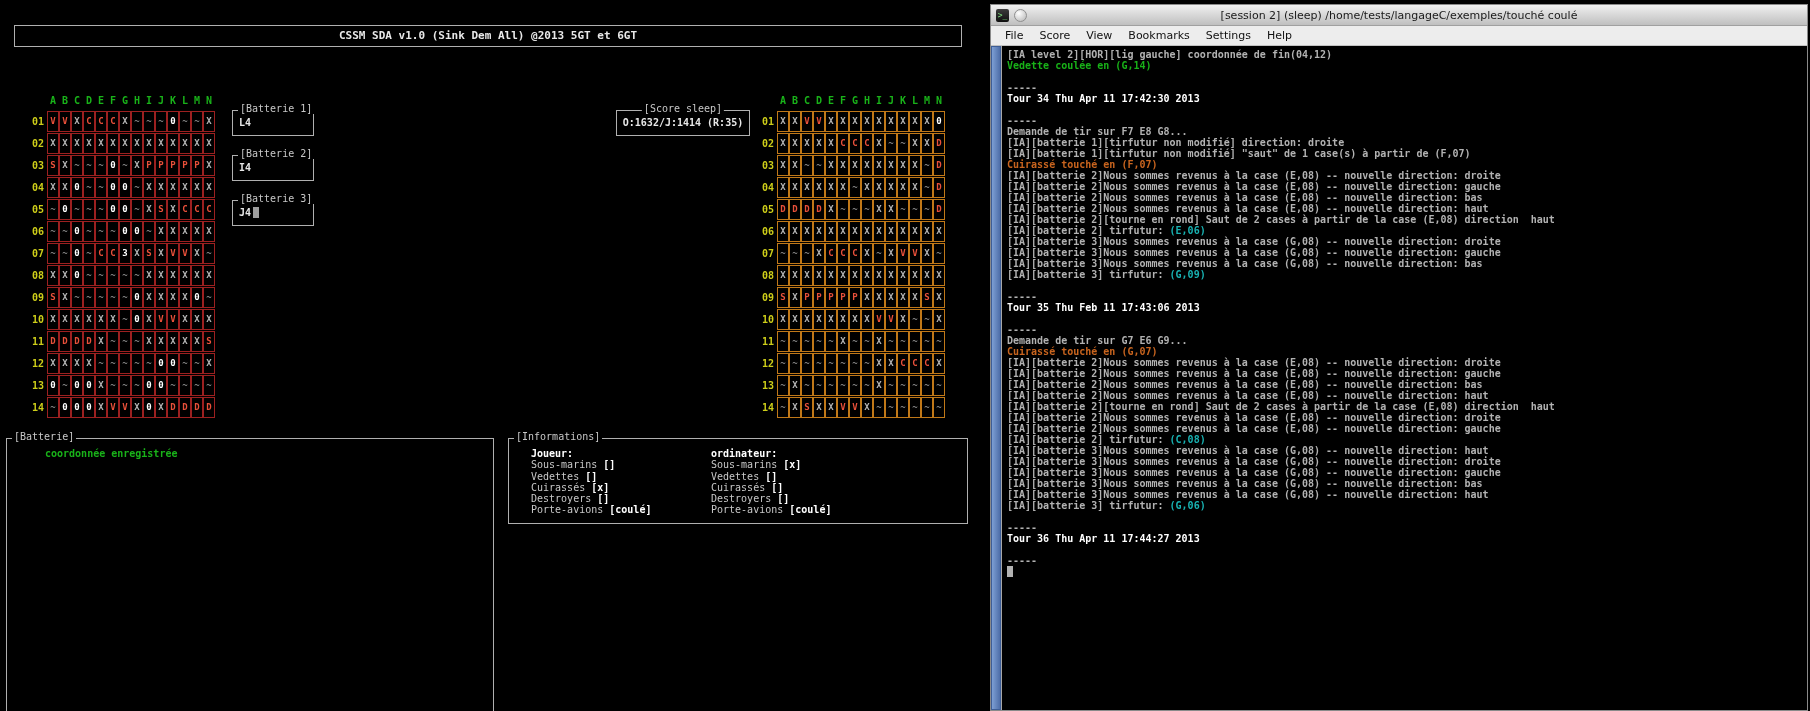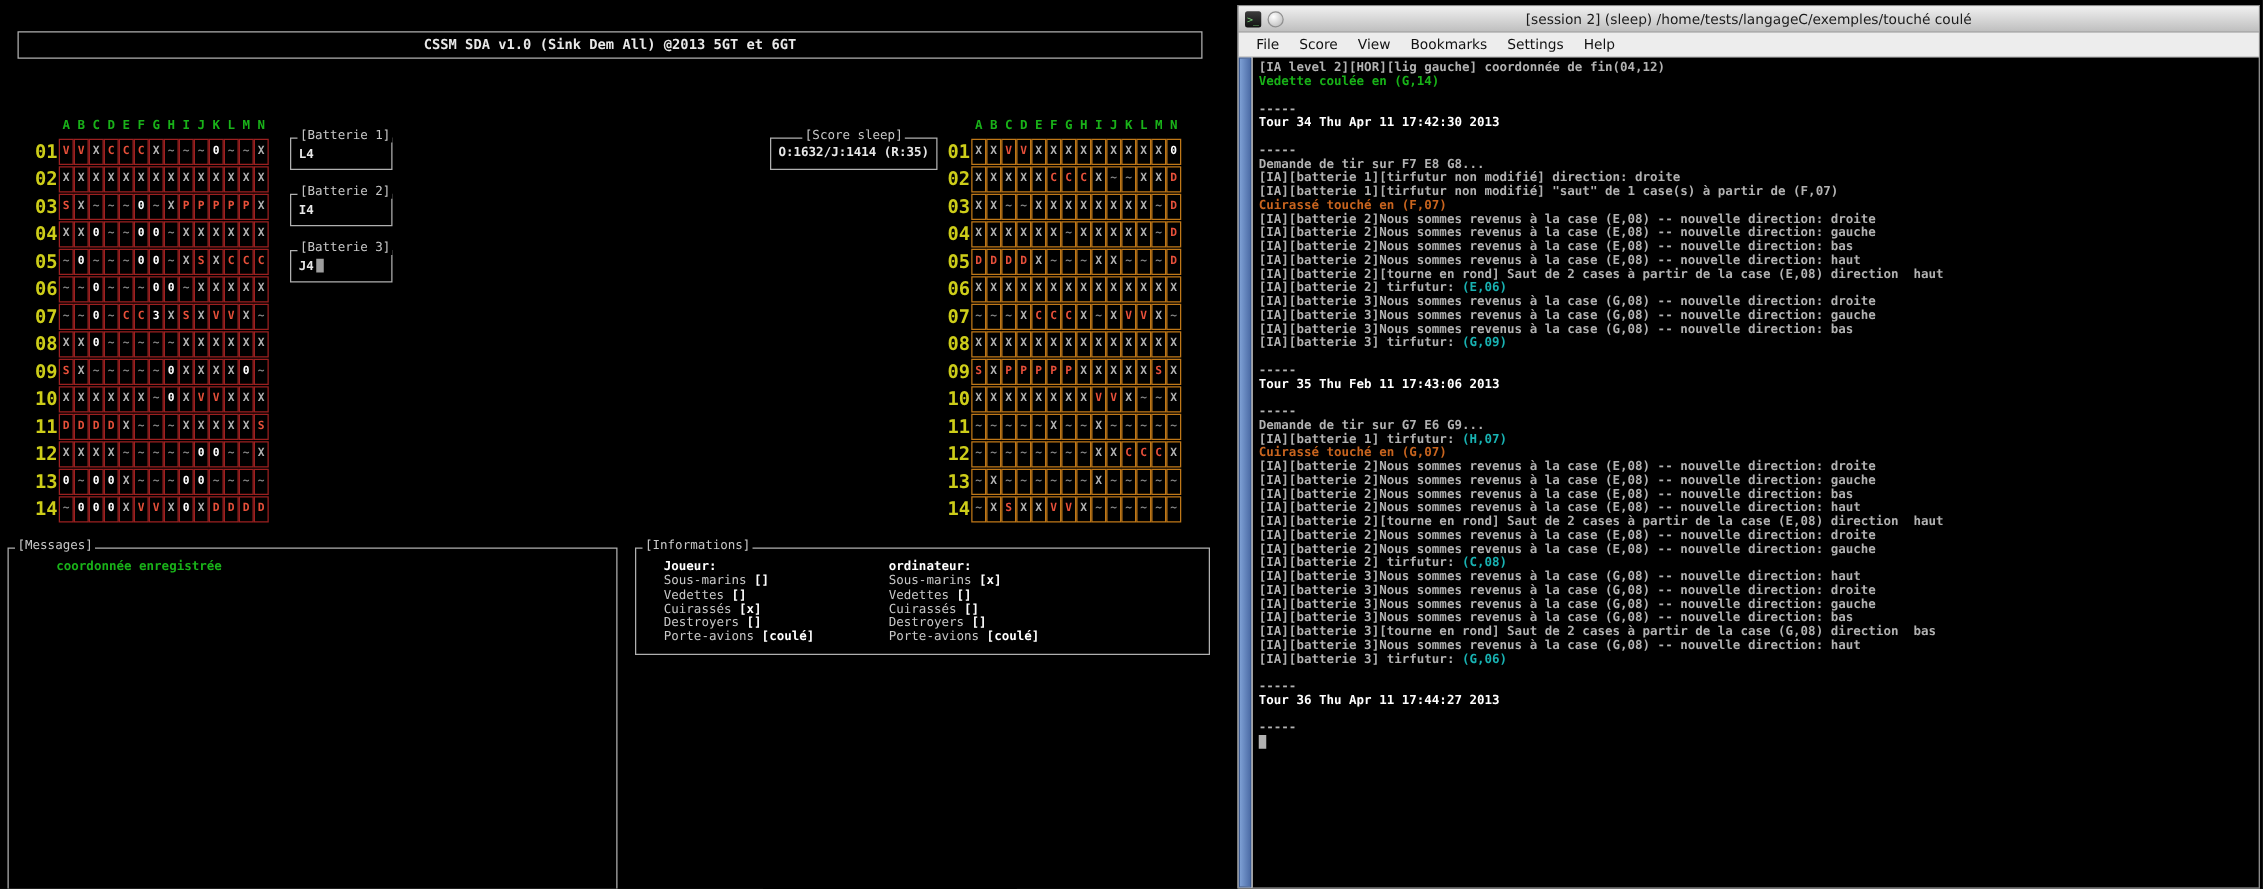--- a/index.html
+++ b/index.html
@@ -9,21 +9,21 @@
   
   .game{position:absolute;left:0;top:0;width:990px;height:711px;background:#000;}
   .title-box{position:absolute;left:14px;top:25px;width:946px;height:20px;border:1px solid #b0b0b0;
              text-align:center;line-height:20px;font-size:11px;font-weight:bold;color:#e8e8e8;}
 
   .grid{position:absolute;}
   #player-grid{left:28px;top:94px;}
   #computer-grid{left:758px;top:94px;}
   .g-row{display:flex;margin-bottom:1px;}
   .g-head{height:13px;margin-bottom:4px;align-items:flex-end;}
-  .g-lbl{width:16px;margin-right:3px;font-size:15px;font-weight:bold;color:#cdcd19;
+  .g-lbl{width:16px;margin-right:3px;font-size:10px;font-weight:bold;color:#cdcd19;
          text-align:right;line-height:21px;}
   .g-head .g-col{width:12px;text-align:center;font-size:10px;font-weight:bold;color:#19b219;line-height:13px;}
   .g-cell{width:10px;height:19px;border:1px solid #9c2020;font-size:9px;font-weight:bold;
           line-height:19px;text-align:center;}
   .ch-w{color:#8a8a8a}.ch-x{color:#b4b4b4}.ch-n{color:#ffffff}.ch-s{color:#e8503a}
 
   .box-label{position:absolute;top:-8px;left:5px;background:#000;padding:0 2px;font-size:10px;
              color:#c8c8c8;white-space:nowrap;}
   .bat{position:absolute;left:232px;width:80px;height:24px;border:1px solid #b0b0b0;}
   #bat-1{top:110px}#bat-2{top:155px}#bat-3{top:200px}
@@ -605,21 +605,21 @@
       <span class="box-label">[Batterie 3]</span>
       <span class="bat-value">J4</span><span class="cursor-block"></span>
     </div>
 
     <div class="score">
       <span class="box-label">[Score sleep]</span>
       <div class="score-value">O:1632/J:1414 (R:35)</div>
     </div>
 
     <div class="messages">
-      <span class="box-label">[Messages]</span>
+      <span class="box-label">[Batterie]</span>
       <div class="msg-text">coordonnée enregistrée</div>
     </div>
 
     <div class="informations">
       <span class="box-label">[Informations]</span>
       <div class="info-col" id="info-joueur">
         <div class="info-title">Joueur:</div>
       <div class="info-item"><span>Sous-marins </span><span class="info-status">[]</span></div>
           <div class="info-item"><span>Vedettes </span><span class="info-status">[]</span></div>
           <div class="info-item"><span>Cuirassés </span><span class="info-status">[x]</span></div>
@@ -676,35 +676,33 @@
           <div class="t-line"><span class="c-d">[IA][batterie 3]Nous sommes revenus à la case (G,08) -- nouvelle direction: droite</span></div>
           <div class="t-line"><span class="c-d">[IA][batterie 3]Nous sommes revenus à la case (G,08) -- nouvelle direction: gauche</span></div>
           <div class="t-line"><span class="c-d">[IA][batterie 3]Nous sommes revenus à la case (G,08) -- nouvelle direction: bas</span></div>
           <div class="t-line"><span class="c-d">[IA][batterie 3] tirfutur: </span><span class="c-c">(G,09)</span></div>
           <div class="t-line">&nbsp;</div>
           <div class="t-line"><span class="c-d">-----</span></div>
           <div class="t-line"><span class="c-w">Tour 35 Thu Feb 11 17:43:06 2013</span></div>
           <div class="t-line">&nbsp;</div>
           <div class="t-line"><span class="c-d">-----</span></div>
           <div class="t-line"><span class="c-d">Demande de tir sur G7 E6 G9...</span></div>
-          <div class="t-line"><span class="c-d">[IA][batterie 1] tirfutur: </span><span class="c-c">(H,07)</span></div>
           <div class="t-line"><span class="c-o">Cuirassé touché en (G,07)</span></div>
           <div class="t-line"><span class="c-d">[IA][batterie 2]Nous sommes revenus à la case (E,08) -- nouvelle direction: droite</span></div>
           <div class="t-line"><span class="c-d">[IA][batterie 2]Nous sommes revenus à la case (E,08) -- nouvelle direction: gauche</span></div>
           <div class="t-line"><span class="c-d">[IA][batterie 2]Nous sommes revenus à la case (E,08) -- nouvelle direction: bas</span></div>
           <div class="t-line"><span class="c-d">[IA][batterie 2]Nous sommes revenus à la case (E,08) -- nouvelle direction: haut</span></div>
           <div class="t-line"><span class="c-d">[IA][batterie 2][tourne en rond] Saut de 2 cases à partir de la case (E,08) direction  haut</span></div>
           <div class="t-line"><span class="c-d">[IA][batterie 2]Nous sommes revenus à la case (E,08) -- nouvelle direction: droite</span></div>
           <div class="t-line"><span class="c-d">[IA][batterie 2]Nous sommes revenus à la case (E,08) -- nouvelle direction: gauche</span></div>
           <div class="t-line"><span class="c-d">[IA][batterie 2] tirfutur: </span><span class="c-c">(C,08)</span></div>
           <div class="t-line"><span class="c-d">[IA][batterie 3]Nous sommes revenus à la case (G,08) -- nouvelle direction: haut</span></div>
           <div class="t-line"><span class="c-d">[IA][batterie 3]Nous sommes revenus à la case (G,08) -- nouvelle direction: droite</span></div>
           <div class="t-line"><span class="c-d">[IA][batterie 3]Nous sommes revenus à la case (G,08) -- nouvelle direction: gauche</span></div>
           <div class="t-line"><span class="c-d">[IA][batterie 3]Nous sommes revenus à la case (G,08) -- nouvelle direction: bas</span></div>
-          <div class="t-line"><span class="c-d">[IA][batterie 3][tourne en rond] Saut de 2 cases à partir de la case (G,08) direction  bas</span></div>
           <div class="t-line"><span class="c-d">[IA][batterie 3]Nous sommes revenus à la case (G,08) -- nouvelle direction: haut</span></div>
           <div class="t-line"><span class="c-d">[IA][batterie 3] tirfutur: </span><span class="c-c">(G,06)</span></div>
           <div class="t-line">&nbsp;</div>
           <div class="t-line"><span class="c-d">-----</span></div>
           <div class="t-line"><span class="c-w">Tour 36 Thu Apr 11 17:44:27 2013</span></div>
           <div class="t-line">&nbsp;</div>
           <div class="t-line"><span class="c-d">-----</span></div>
           <div class="t-line"><span class="t-cursor"></span></div>
         </div>
     </div>

